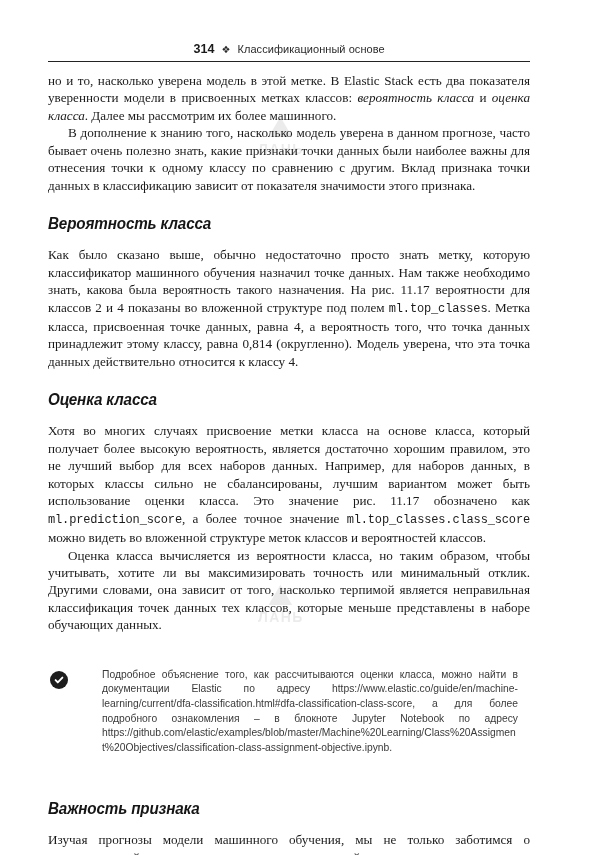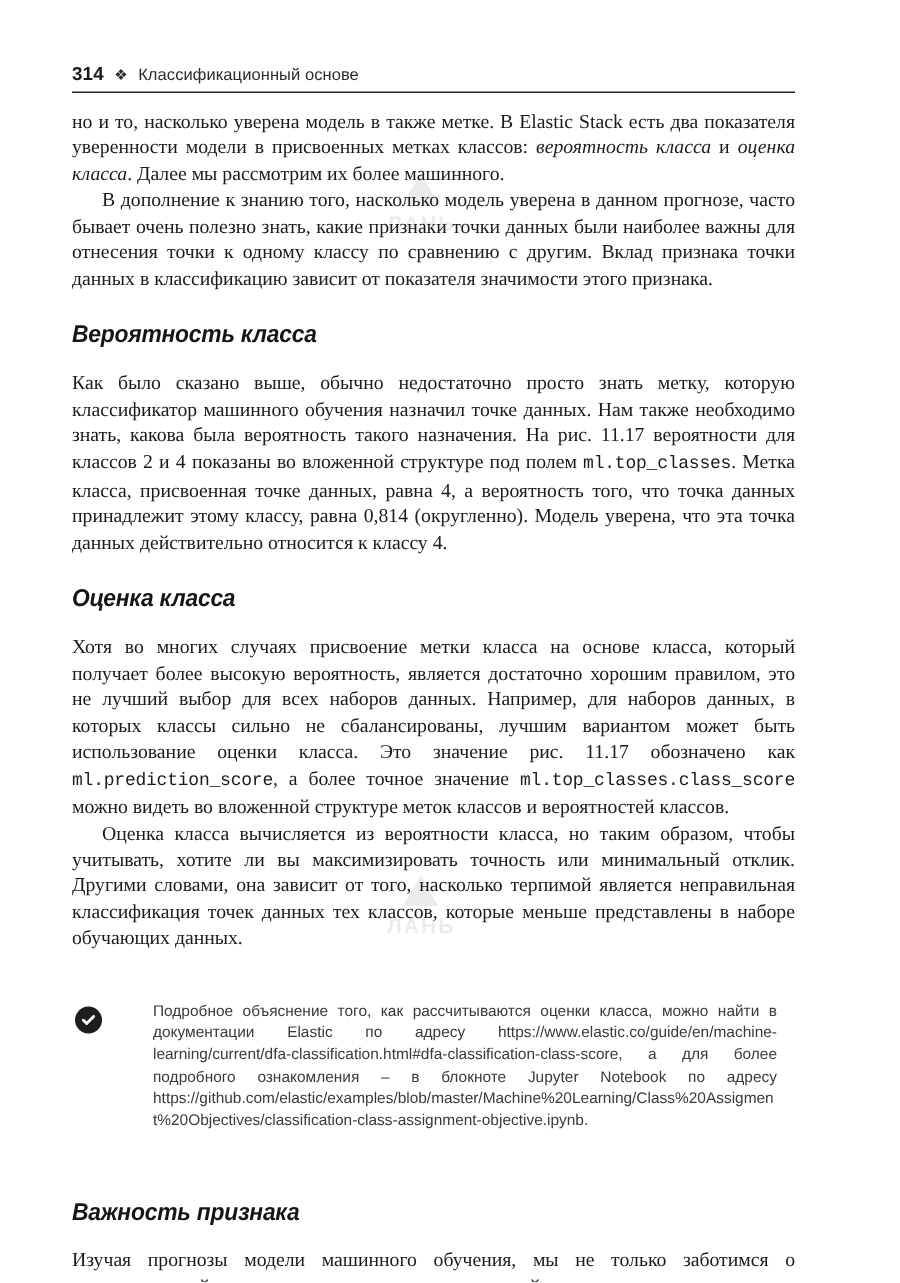--- a/index.html
+++ b/index.html
@@ -27,20 +27,21 @@
   .running-head {
     position: absolute;
     left: 48px;
     top: 42px;
     width: 482px;
     display: flex;
     align-items: baseline;
     gap: 7px;
     border-bottom: 1.3px solid #232323;
     padding-bottom: 5px;
+    justify-content: center;
   }
   .folio {
     font-family: "Liberation Sans", sans-serif;
     font-weight: bold;
     font-size: 12.5px;
     letter-spacing: 0.1px;
     color: #1a1a1a;
   }
   .ornament {
     font-size: 10px;
@@ -175,21 +176,21 @@
   </div>
 
   <div class="running-head">
     <span class="folio">314</span>
     <span class="ornament">❖</span>
     <span class="head-title">Классификационный основе</span>
   </div>
 
   <div class="col">
 
-    <p class="body"><span>но и то, насколько уверена модель в также метке. В Elastic Stack есть два показателя уверенности модели в присвоенных метках классов: </span><span class="it">вероятность класса</span><span> и </span><span class="it">оценка класса</span><span>. Далее мы рассмотрим их более машинного.</span></p>
+    <p class="body"><span>но и то, насколько уверена модель в этой метке. В Elastic Stack есть два показателя уверенности модели в присвоенных метках классов: </span><span class="it">вероятность класса</span><span> и </span><span class="it">оценка класса</span><span>. Далее мы рассмотрим их более машинного.</span></p>
 
     <p class="body indent">В дополнение к знанию того, насколько модель уверена в данном прогнозе, часто бывает очень полезно знать, какие признаки точки данных были наиболее важны для отнесения точки к одному классу по сравнению с другим. Вклад признака точки данных в классификацию зависит от показателя значимости этого признака.</p>
 
     <div class="sp-before-h2"></div>
     <h2 class="sect">Вероятность класса</h2>
     <div class="sp-after-h2"></div>
 
     <p class="body"><span>Как было сказано выше, обычно недостаточно просто знать метку, которую классификатор машинного обучения назначил точке данных. Нам также необходимо знать, какова была вероятность такого назначения. На рис. 11.17 вероятности для классов 2 и 4 показаны во вложенной структуре под полем </span><span class="mono">ml.top_classes</span><span>. Метка класса, присвоенная точке данных, равна 4, а вероятность того, что точка данных принадлежит этому классу, равна 0,814 (округленно). Модель уверена, что эта точка данных действительно относится к классу 4.</span></p>
 
     <div class="sp-before-h2"></div>

